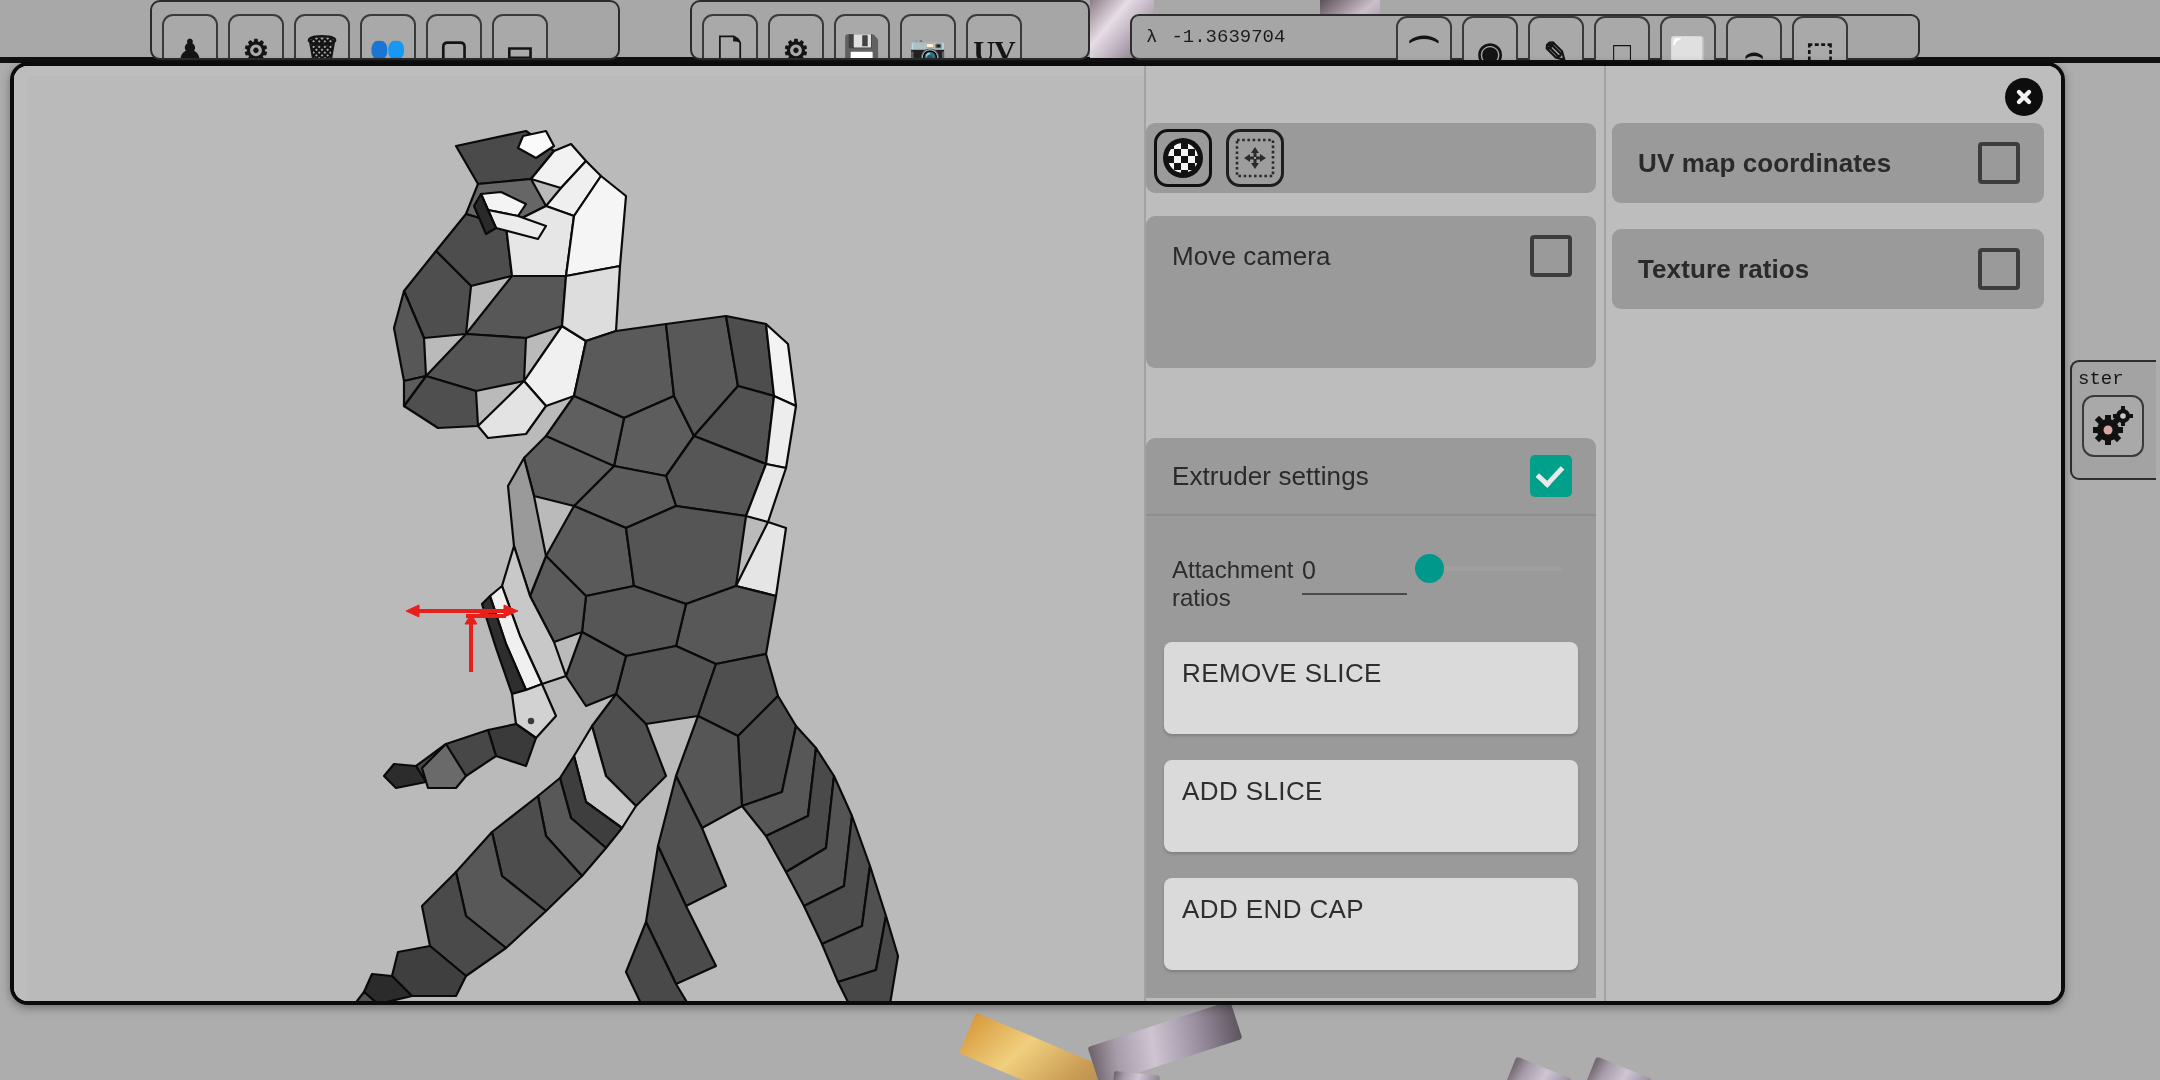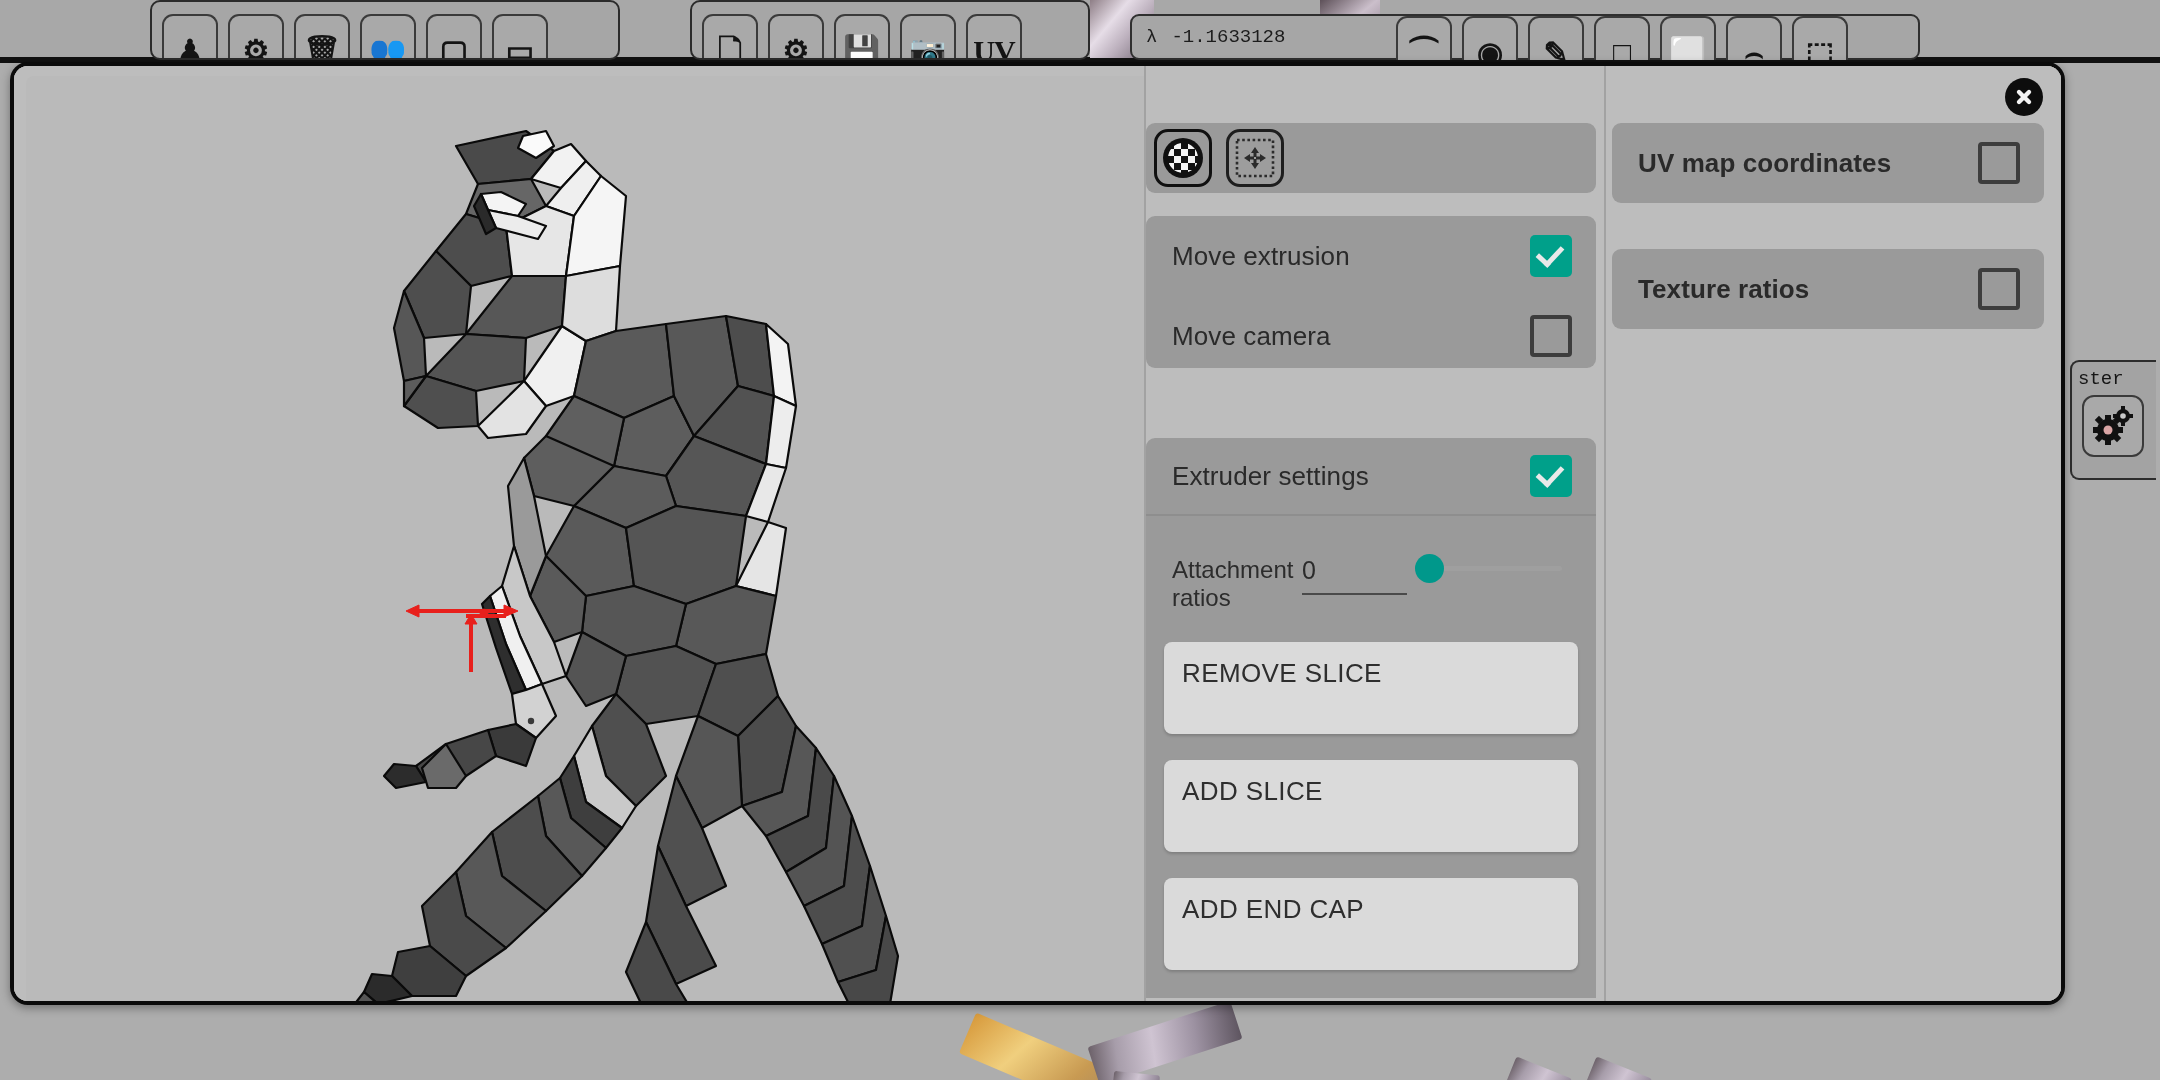--- a/index.html
+++ b/index.html
@@ -316,21 +316,21 @@
         <span class="glyph uv">UV</span>
       </div>
   </div>
 
   <div class="photo-thumb"></div>
   <div class="photo-thumb2"></div>
 
   <div class="coord-box">
     <span>λ</span>
     <span style="width:14px"></span>
-    <span>-1.1633128</span>
+    <span>-1.3639704</span>
     <span class="coord-line2">
       <span>i</span>
       <span style="display:inline-block;width:10px"></span>
       <span>0.3040701</span>
       <span style="display:inline-block;width:14px"></span>
       <span>●  0.6</span>
     </span>
   </div>
 
   <div class="bg-toolgroup" style="left:1380px; width:560px; background:transparent; border:none;">
@@ -539,24 +539,20 @@
                 <rect x="16" y="20.5" width="5" height="3"></rect>
               <polygon points="33,22 27,26 27,18"></polygon>
                 <rect x="23" y="20.5" width="5" height="3"></rect>
             </g>
           </svg>
         </div>
       </div>
 
       <div class="toggle-card" style="top:150px; height:152px;">
         <div class="toggle-row">
-          <span class="toggle-label">Move extrusion</span>
-          <span class="cb checked"></span>
-        </div>
-        <div class="toggle-row">
           <span class="toggle-label">Move camera</span>
           <span class="cb"></span>
         </div>
       </div>
 
       <div class="toggle-card" style="top:372px; height:560px; border-radius:9px 9px 0 0;">
         <div class="toggle-row" style="height:76px;">
           <span class="toggle-label">Extruder settings</span>
           <span class="cb checked"></span>
         </div>
@@ -591,21 +587,21 @@
     <div class="right-pane">
       <div class="pane-divider" style="left:0px;"></div>
 
       <div class="card right-card" style="top:57px;">
         <div class="toggle-row" style="height:80px;">
           <span class="toggle-label">UV map coordinates</span>
           <span class="cb"></span>
         </div>
       </div>
 
-      <div class="card right-card" style="top:163px;margin-top:20px;">
+      <div class="card right-card" style="top:163px;">
         <div class="toggle-row" style="height:80px;">
           <span class="toggle-label">Texture ratios</span>
           <span class="cb"></span>
         </div>
       </div>
 
       <div class="close-btn">
         <svg width="22" height="22" viewBox="0 0 22 22">
           <path d="M6 6 L16 16 M16 6 L6 16" stroke="#f2f2f2" stroke-width="4.4" stroke-linecap="round"></path>
         </svg>

